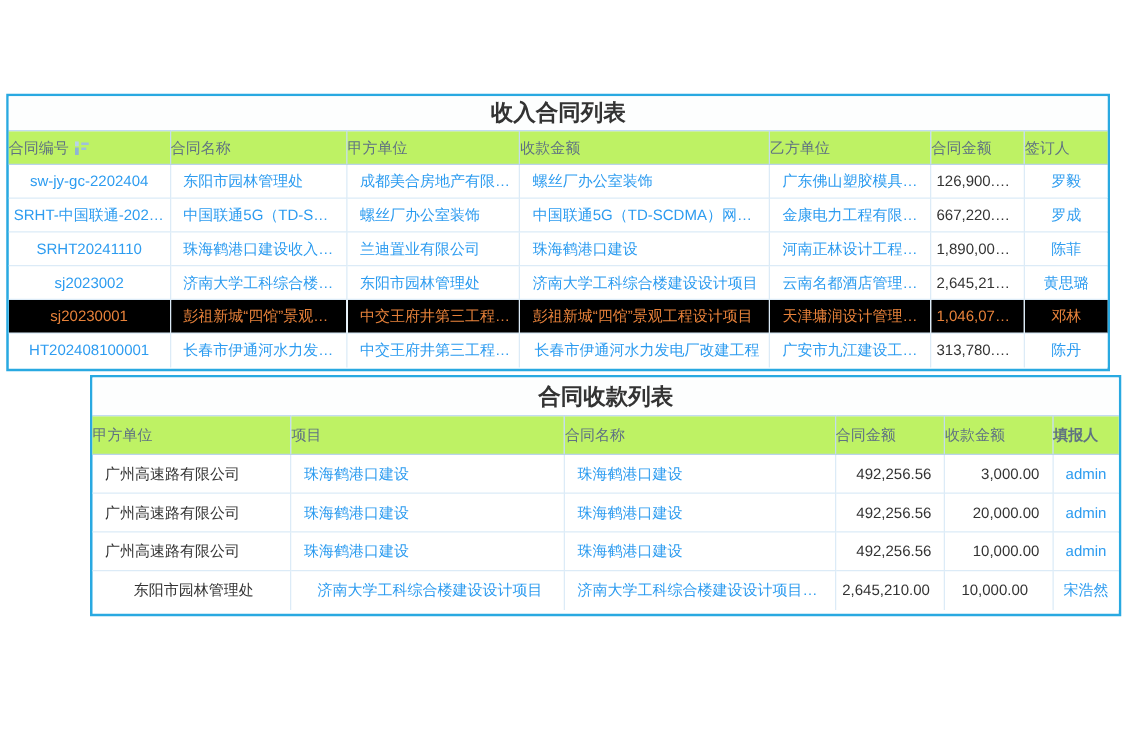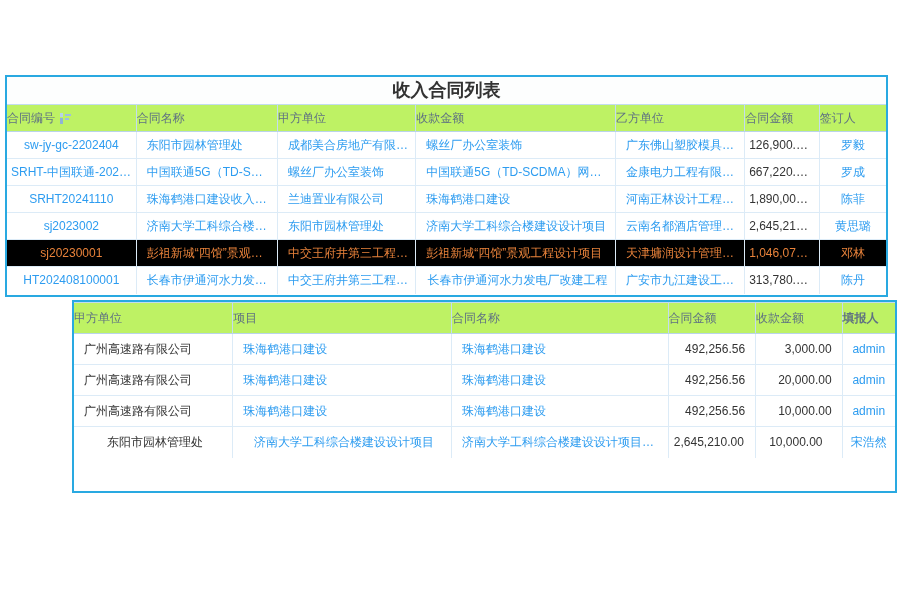--- a/index.html
+++ b/index.html
@@ -132,20 +132,21 @@
             <td class="link left">长春市伊通河水力发电厂改建工程</td>
             <td class="link left">广安市九江建设工程公司</td>
             <td class="num right">313,780.00</td>
             <td class="link center">陈丹</td>
           </tr>
         </tbody>
     </table>
   </div>
 
   <div class="panel panel-receipt">
+    <div class="panel-title">合同收款列表</div>
     <table class="grid">
       <thead>
           <tr id="t2-head">
             <th style="width: 156px;"><span class="th-inner">
                 <span>甲方单位</span>
               </span></th>
             <th style="width: 215px;"><span class="th-inner">
                 <span>项目</span>
               </span></th>
             <th style="width: 213px;"><span class="th-inner">

